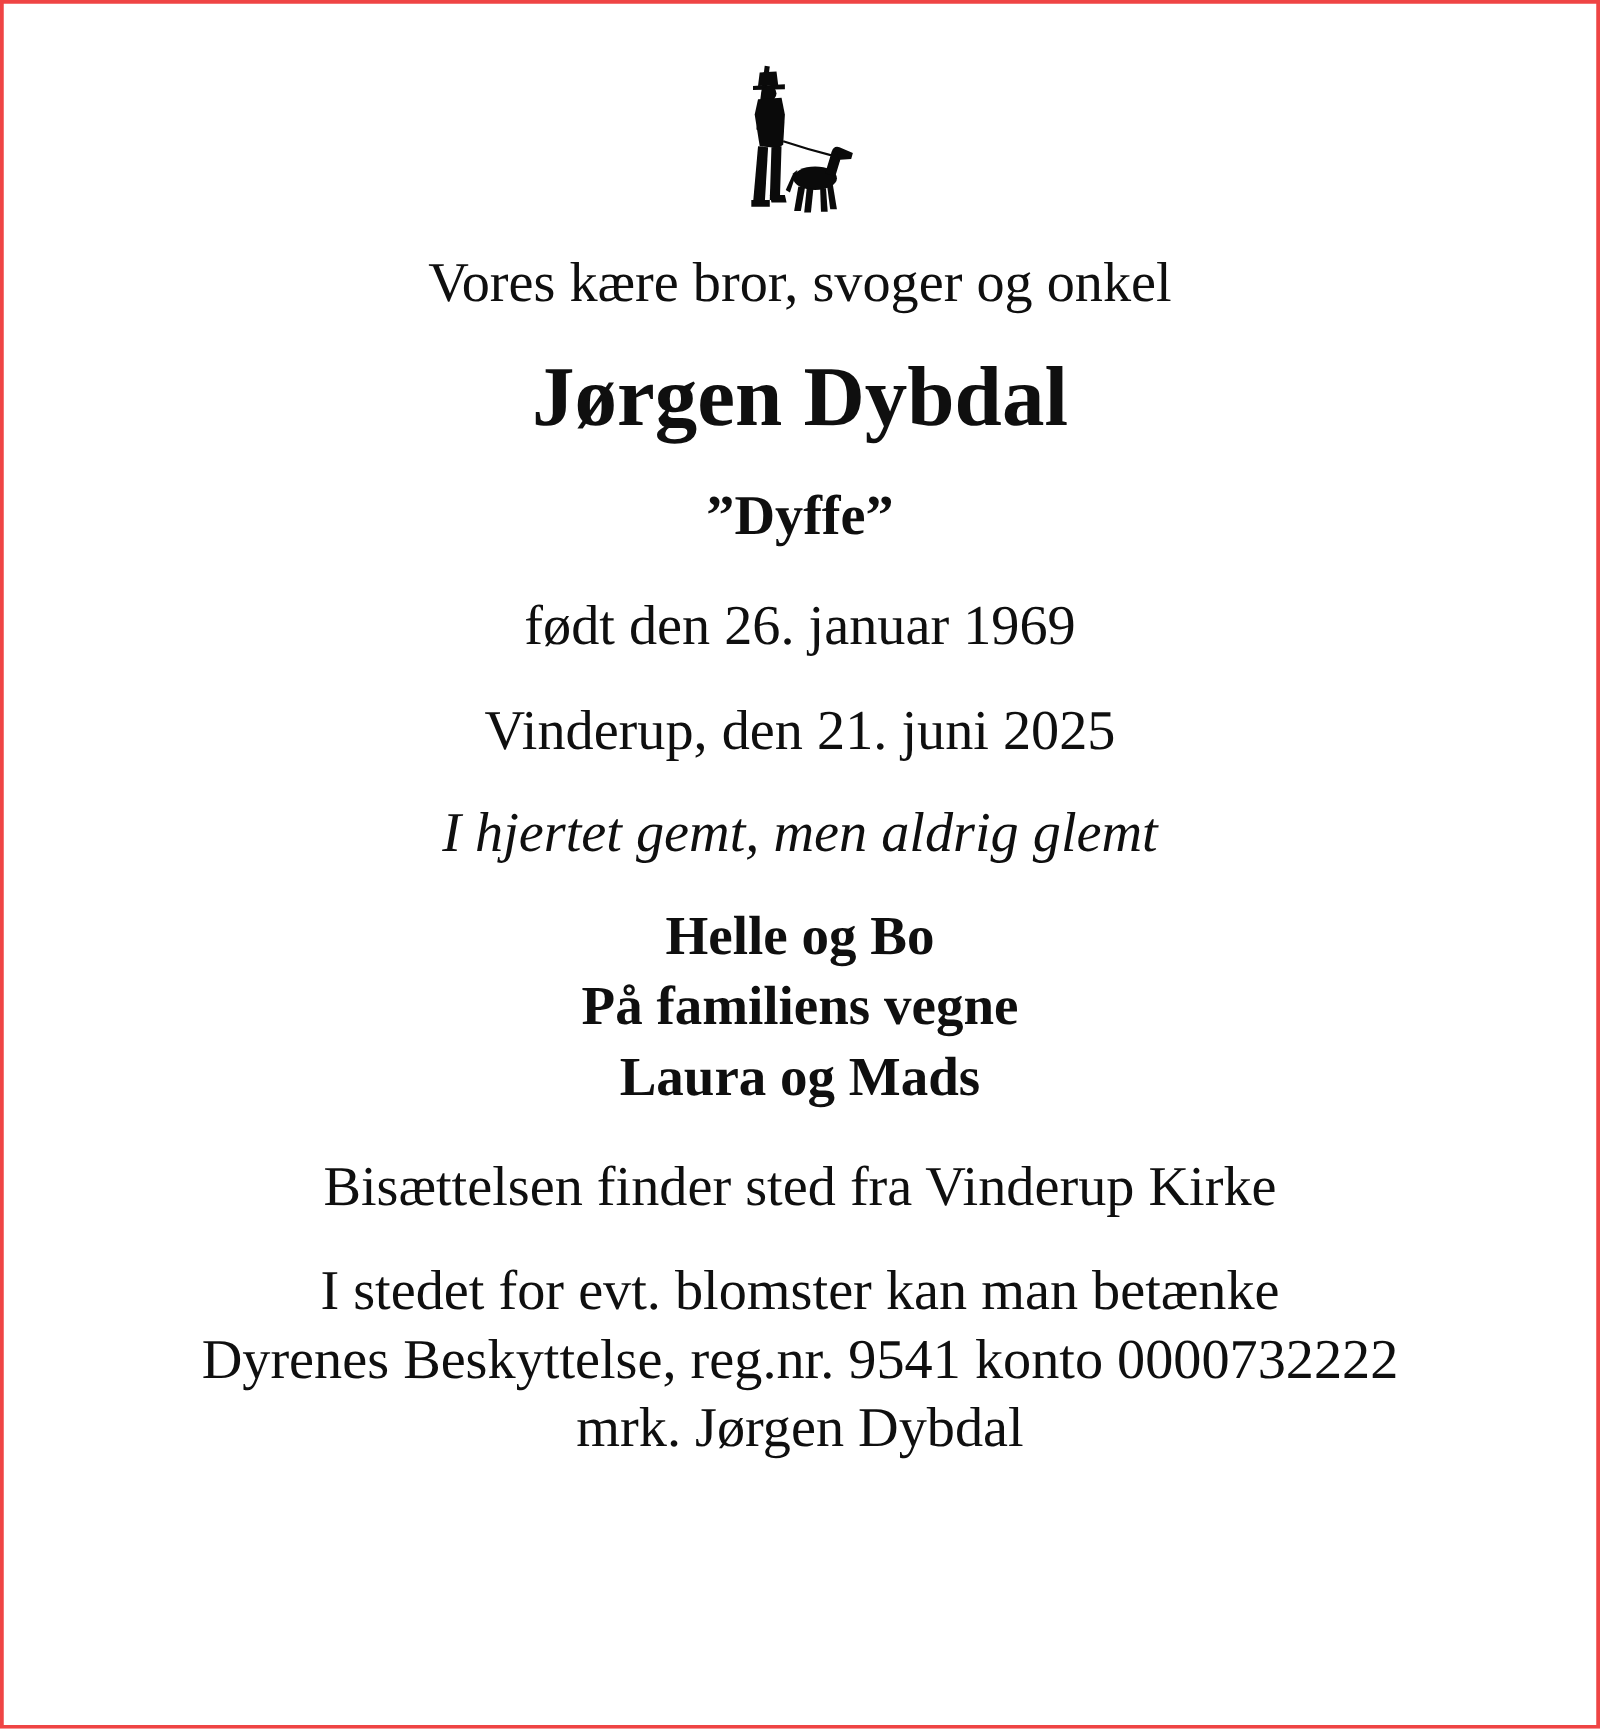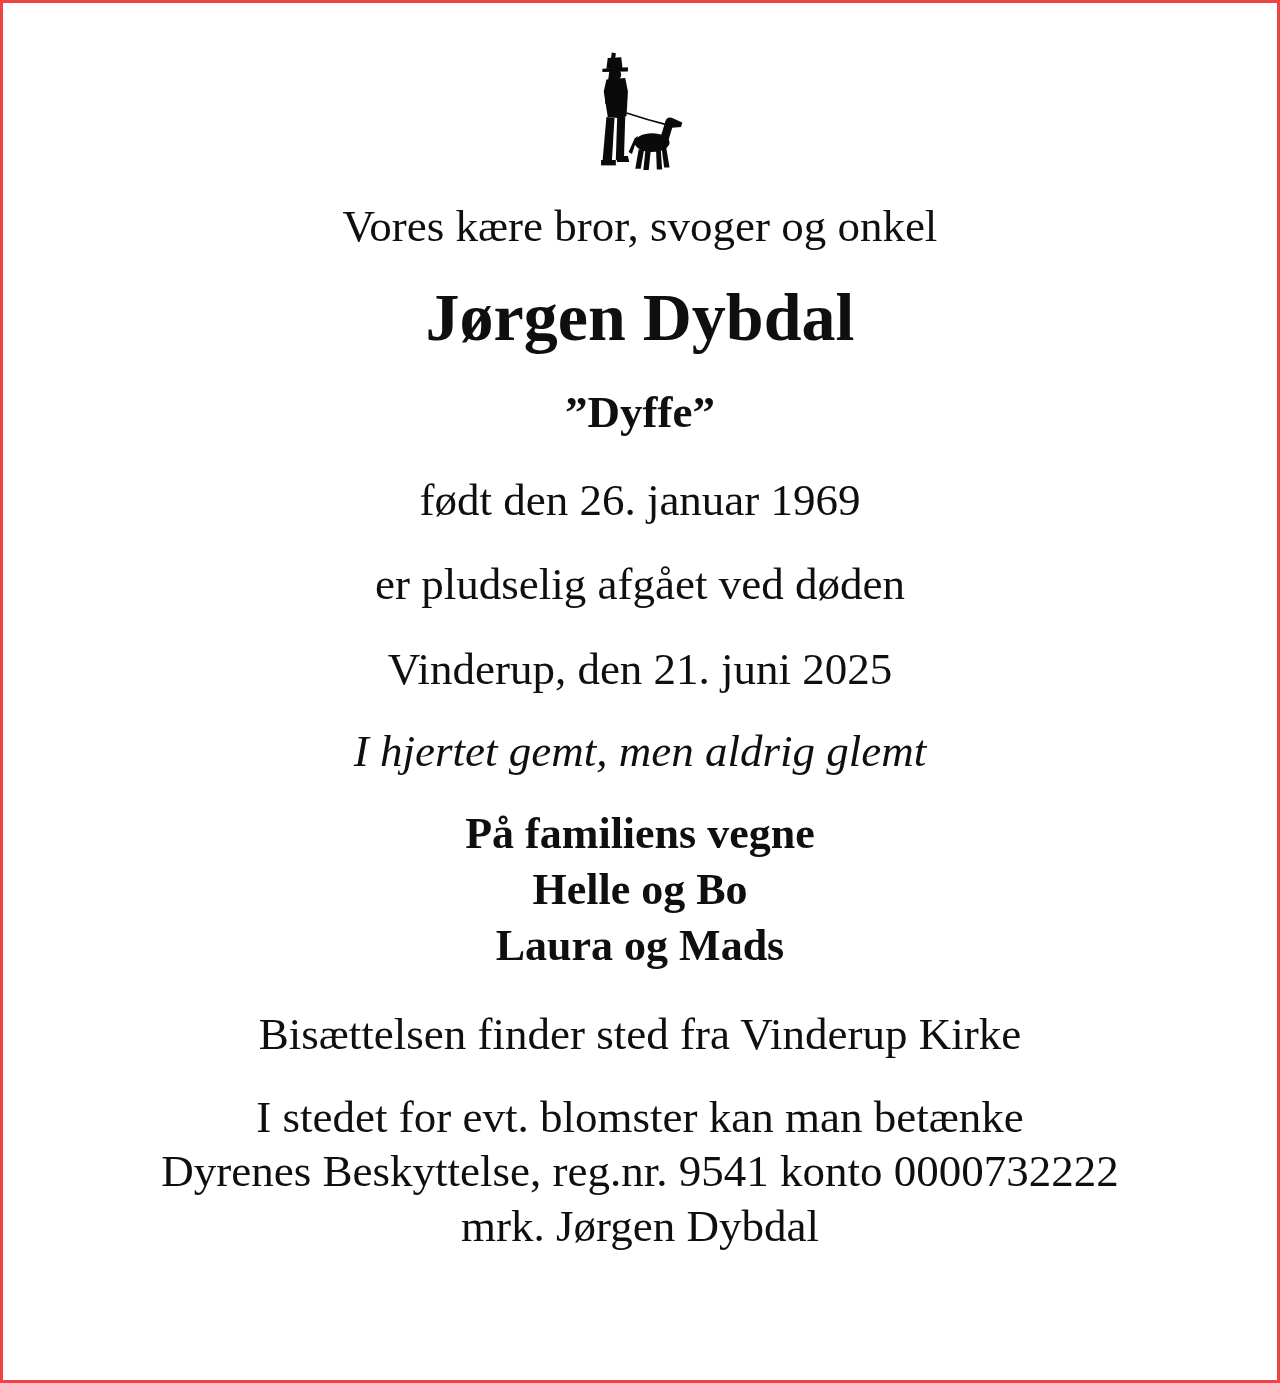--- a/index.html
+++ b/index.html
@@ -71,29 +71,28 @@
   </div>
 
   <div class="intro">Vores kære bror, svoger og onkel</div>
 
   <div class="name">Jørgen Dybdal</div>
 
   <div class="nickname">”Dyffe”</div>
 
   <div class="born">født den 26. januar 1969</div>
 
-  <div class="death">er pludselig afgået ved døden</div>
 
   <div class="place">Vinderup, den 21. juni 2025</div>
 
   <div class="verse">I hjertet gemt, men aldrig glemt</div>
 
   <div class="family">
+    <div>Helle og Bo</div>
     <div>På familiens vegne</div>
-    <div>Helle og Bo</div>
     <div>Laura og Mads</div>
   </div>
 
   <div class="event">
     <div>Bisættelsen finder sted fra Vinderup Kirke</div>
   </div>
 
   <div class="donation">
     <div>I stedet for evt. blomster kan man betænke</div>
     <div>Dyrenes Beskyttelse, reg.nr. 9541 konto 0000732222</div>

